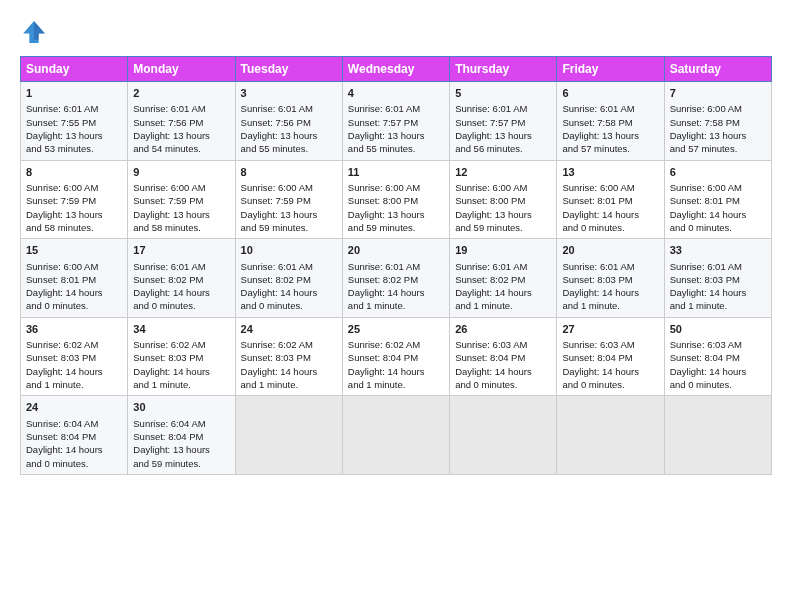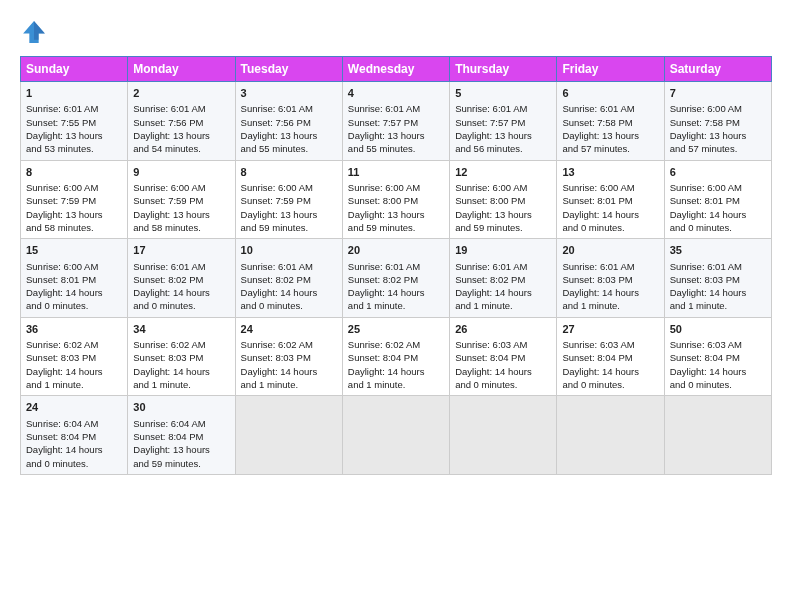--- a/index.html
+++ b/index.html
@@ -267,21 +267,21 @@
             <div>and 1 minute.</div>
           </td>
           <td>
             <span class="day-num">20</span>
             <div>Sunrise: 6:01 AM</div>
             <div>Sunset: 8:03 PM</div>
             <div>Daylight: 14 hours</div>
             <div>and 1 minute.</div>
           </td>
           <td>
-            <span class="day-num">35</span>
+            <span class="day-num">33</span>
             <div>Sunrise: 6:01 AM</div>
             <div>Sunset: 8:03 PM</div>
             <div>Daylight: 14 hours</div>
             <div>and 1 minute.</div>
           </td>
         </tr>
         <tr>
           <td>
             <span class="day-num">36</span>
             <div>Sunrise: 6:02 AM</div>

